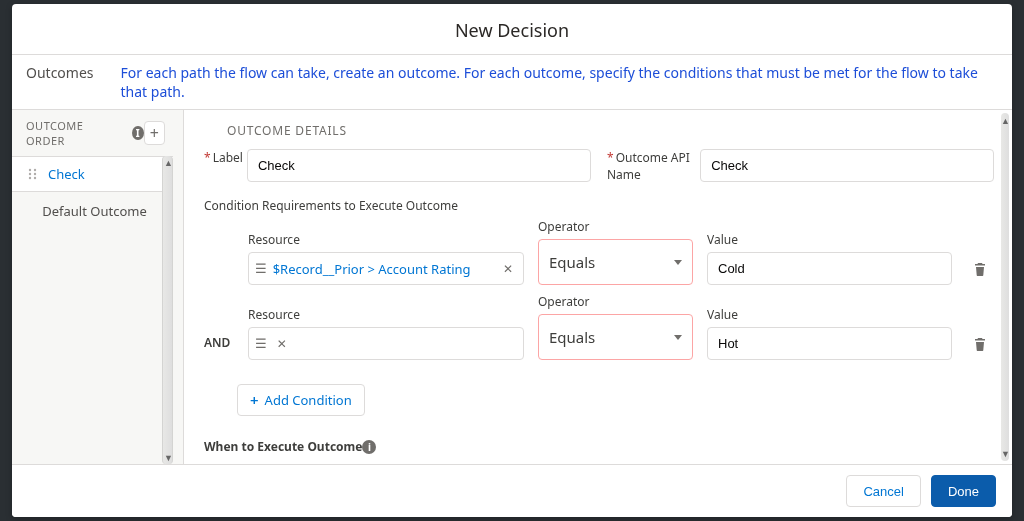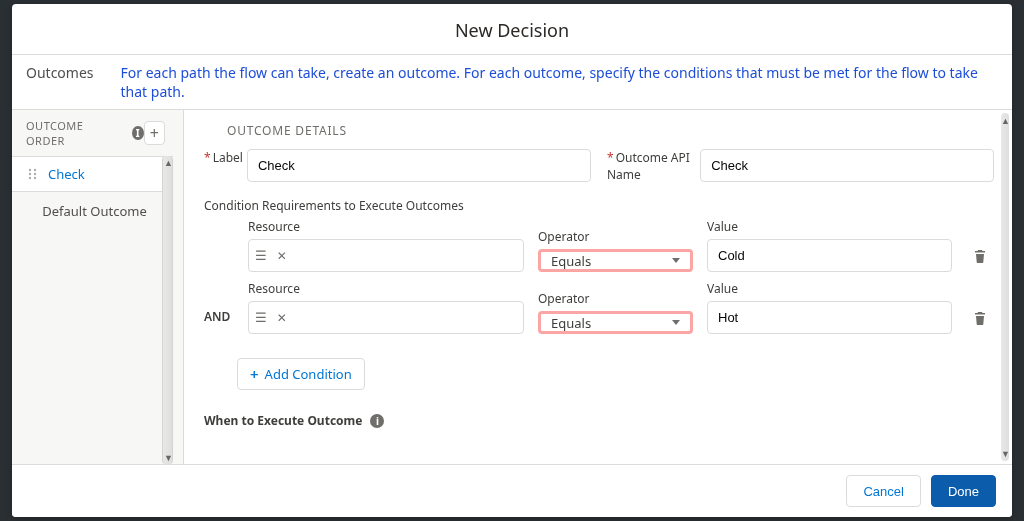--- a/index.html
+++ b/index.html
@@ -42,24 +42,24 @@
   .cond-block { margin-bottom:24px; }
   .cond-row { display:flex; align-items:flex-end; gap:14px; margin-bottom:8px; }
   .cond-and { width: 30px; font-size:12px; font-weight:600; color:#3e3e3c; text-align:left; padding-bottom:9px;}
   .col-resource { width: 276px; }
   .col-op { width: 155px; }
   .col-val { flex:1; }
   .col-del { width:28px; height:33px; display:flex; align-items:center; justify-content:center; border:1px solid transparent; color:#706e6b; cursor:pointer;}
   .pill-input { display:flex; align-items:center; height:33px; border:1px solid #dddbda; border-radius:4px; padding:0 6px; background:#fff; gap:6px; font-size:13px;}
   .pill-text { color:#0176d3; flex:1; white-space:nowrap; overflow:hidden; text-overflow:ellipsis;}
   .pill-x { color:#706e6b; font-size:12px; cursor:pointer; padding:0 4px;}
-  .op-combo { display:flex; align-items:center; height:23px; border:3px solid #fca5a5; border-radius:4px; padding:0 10px; background:#fff; justify-content:space-between; font-size:13px; cursor:pointer;}
+  .op-combo { display:flex; align-items:center; height:46px; border:1px solid #fca5a5; border-radius:4px; padding:0 10px; background:#fff; justify-content:space-between; font-size:15px; cursor:pointer;}
   .add-cond { display:inline-flex; align-items:center; gap:6px; height:32px; padding:0 12px; border:1px solid #dddbda; border-radius:4px; background:#fff; color:#0176d3; font-size:13px; cursor:pointer; margin-left:33px; margin-bottom:22px;}
   .add-cond .plus{font-size:15px; font-weight:600;}
-  .exec-label { font-size:12px; font-weight:700; color:#3e3e3c; display:flex; align-items:center; gap:8px; margin-bottom:10px; }
+  .exec-label { font-size:12px; font-weight:700; color:#3e3e3c; display:flex; align-items:center; margin-bottom:10px; }
   .footer { border-top: 1px solid #dddbda; padding: 10px 16px; display:flex; justify-content:flex-end; gap:10px; background:#fff;}
   .btn { height:32px; padding:0 16px; border-radius:4px; font-size:13px; cursor:pointer; }
   .btn-cancel { background:#fff; border:1px solid #dddbda; color:#0176d3; }
   .btn-primary { background:#0b5cab; border:1px solid #0b5cab; color:#fff; }
   svg.ico { width:14px; height:14px; }
   .list-glyph { display:inline-block; color:#706e6b; font-size:13px; line-height:1;}
 </style>
 </head>
 <body>
 
@@ -115,30 +115,31 @@
           <div class="field">
             <span class="field-label"><span class="req">*</span><span>Label</span></span>
             <input class="text-input" value="Check" style="">
           </div>
           <div class="field">
             <span class="field-label"><span class="req">*</span><span>Outcome API Name</span></span>
             <input class="text-input" value="Check" style="">
           </div>
         </div>
 
-        <div class="sublabel">Condition Requirements to Execute Outcomes</div>
+        <div class="sublabel">Condition Requirements to Execute Outcome</div>
 
         
         <div class="cond-block">
           <div class="cond-row">
             <div class="cond-and"></div>
             <div class="col-resource">
               <div class="sublabel">Resource</div>
               <div class="pill-input">
                 <span class="list-glyph">☰</span>
+                <span class="pill-text">$Record__Prior &gt; Account Rating</span>
                 <span class="pill-x">✕</span>
               </div>
             </div>
             <div class="col-op">
               <div class="sublabel">Operator</div>
               <div class="op-combo">
                 <span>Equals</span>
                 <span class="chevron"></span>
               </div>
             </div>

